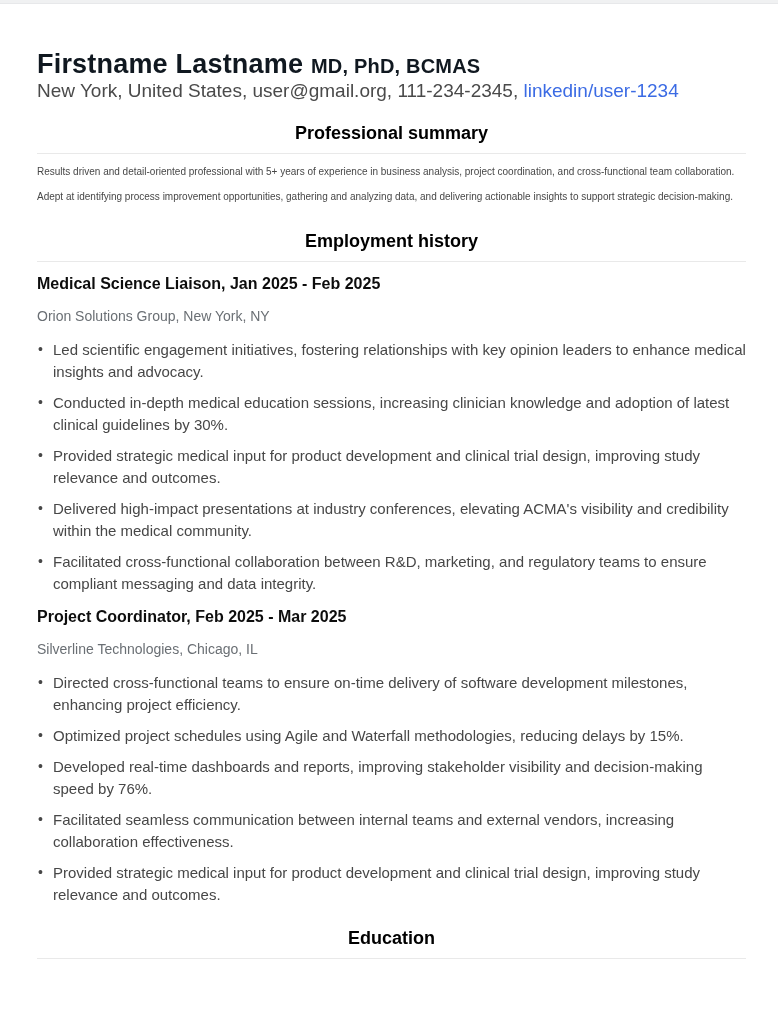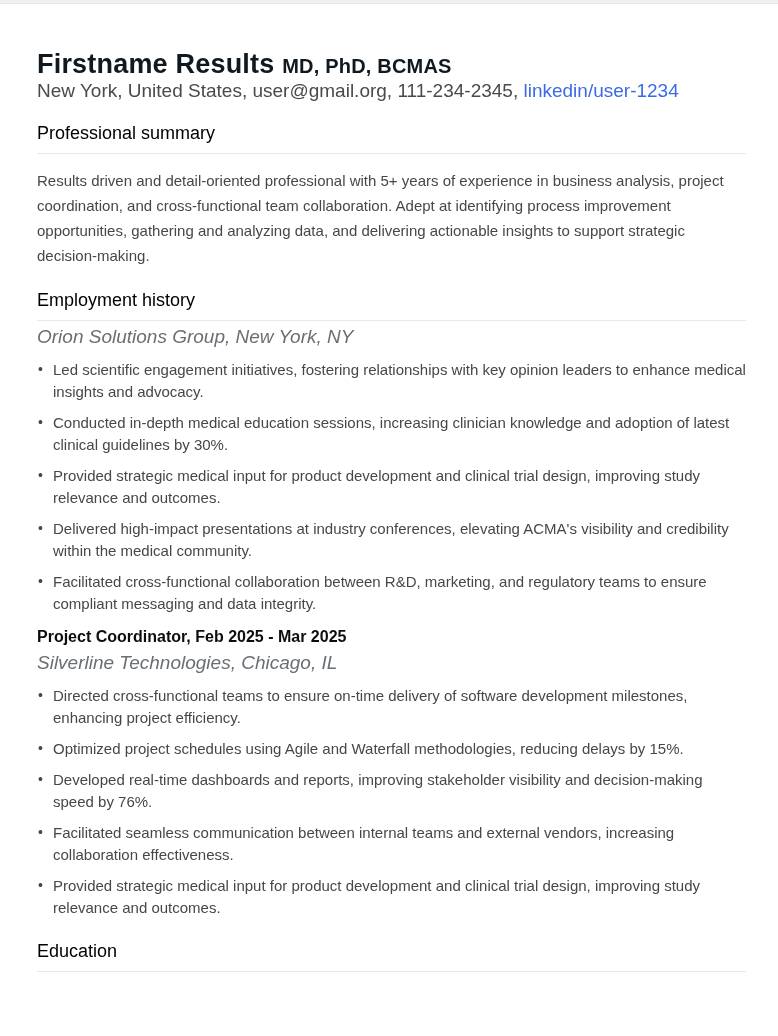--- a/index.html
+++ b/index.html
@@ -39,44 +39,44 @@
     line-height: 20px;
   }
   .contact a {
     color: #3b6be4;
     text-decoration: none;
     cursor: pointer;
   }
   h2.sec {
     margin-top: 22px;
     font-size: 18px;
-    font-weight: normal;
+    font-weight: bold;
     color: #000000;
     line-height: 21px;
     padding-bottom: 9px;
     border-bottom: 1px solid #e9e9e9;
+    text-align: center;
   }
   .summary-text {
-    margin-top: 14px;
-    font-size: 15px;
+    margin-top: 5px;
+    font-size: 10px;
     line-height: 25px;
     color: #474747;
   }
   .job { margin-top: 0; }
   h3.entry-title {
     margin-top: 12px;
     font-size: 16px;
     font-weight: bold;
     color: #0d0d0d;
     line-height: 20px;
   }
   p.entry-sub {
-    margin-top: 6px;
-    font-size: 19px;
-    font-style: italic;
+    margin-top: 13px;
+    font-size: 14px;
     color: #6a6f74;
     line-height: 19px;
   }
   ul.bullets {
     margin-top: 13px;
     list-style: none;
   }
   ul.bullets li {
     position: relative;
     padding-left: 16px;
@@ -95,33 +95,34 @@
   }
 </style>
 </head>
 <body>
 
 <div class="top-strip"></div>
 
 <div class="page">
 
   <header>
-    <h1><span>Firstname Results</span> <span class="creds">MD, PhD, BCMAS</span></h1>
+    <h1><span>Firstname Lastname</span> <span class="creds">MD, PhD, BCMAS</span></h1>
     <p class="contact"><span>New York, United States, user@gmail.org, 111-234-2345,</span> <a href="#">linkedin/user-1234</a></p>
   </header>
 
   <section>
     <h2 class="sec">Professional summary</h2>
     <p class="summary-text">Results driven and detail-oriented professional with 5+ years of experience in business analysis, project coordination, and cross-functional team collaboration. Adept at identifying process improvement opportunities, gathering and analyzing data, and delivering actionable insights to support strategic decision-making.</p>
   </section>
 
   <section>
     <h2 class="sec">Employment history</h2>
 
     <article class="job">
+      <h3 class="entry-title">Medical Science Liaison, Jan 2025 - Feb 2025</h3>
       <p class="entry-sub">Orion Solutions Group, New York, NY</p>
       <ul class="bullets">
         <li>Led scientific engagement initiatives, fostering relationships with key opinion leaders to enhance medical insights and advocacy.</li>
         <li>Conducted in-depth medical education sessions, increasing clinician knowledge and adoption of latest clinical guidelines by 30%.</li>
         <li>Provided strategic medical input for product development and clinical trial design, improving study relevance and outcomes.</li>
         <li>Delivered high-impact presentations at industry conferences, elevating ACMA's visibility and credibility within the medical community.</li>
         <li>Facilitated cross-functional collaboration between R&amp;D, marketing, and regulatory teams to ensure compliant messaging and data integrity.</li>
       </ul>
     </article>
 

